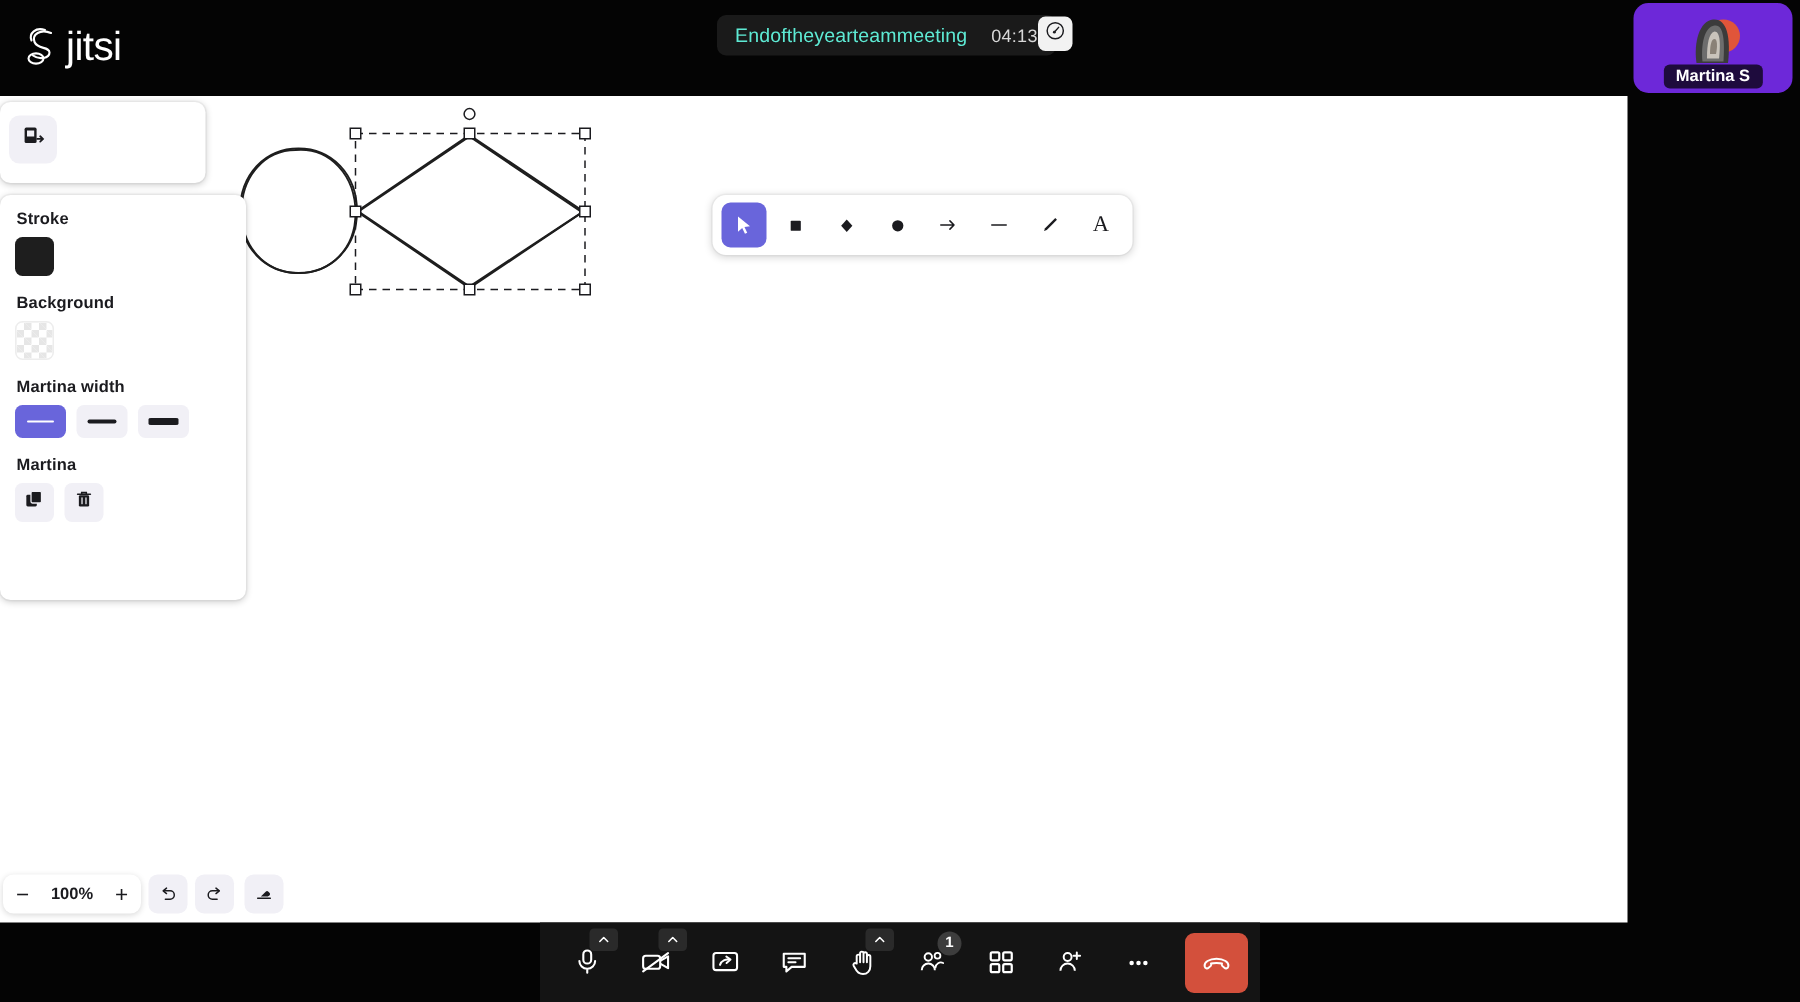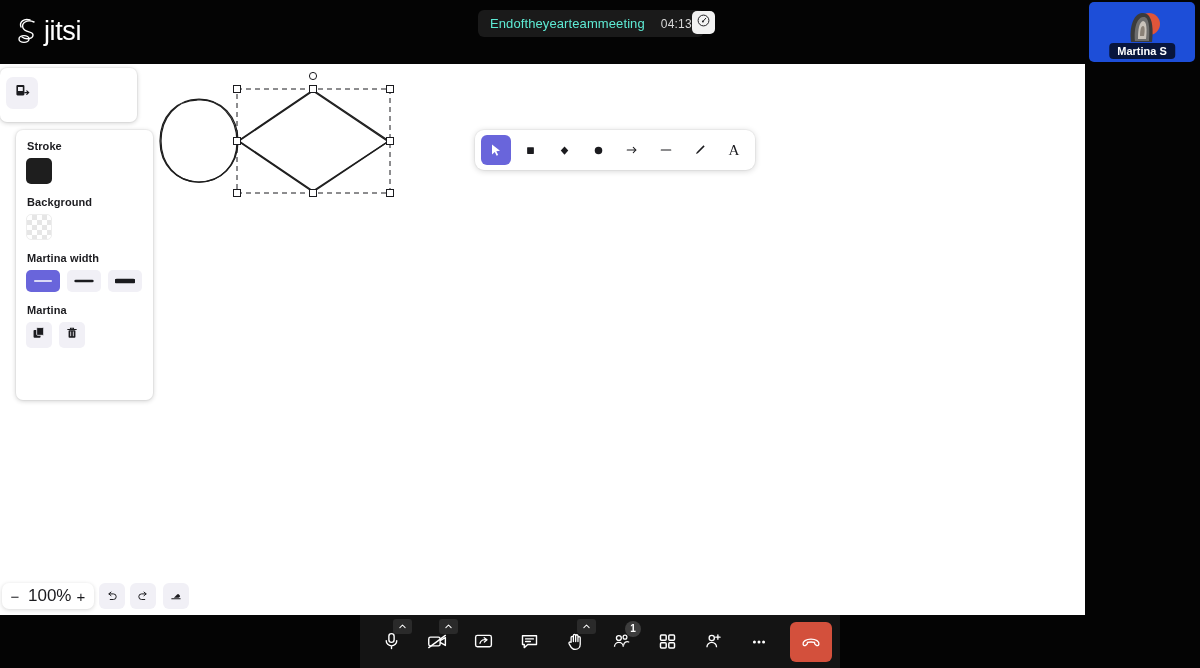--- a/index.html
+++ b/index.html
@@ -25,38 +25,38 @@
   .meeting-name { font-size:13px; color:#5eead4; letter-spacing:.1px; }
   .meeting-timer { font-size:12px; color:#d8d8d8; letter-spacing:.2px; }
   .perf-btn {
     position:absolute; left:692px; top:11px; width:23px; height:23px;
     background:#f2f2f2; border-radius:5px; display:flex; align-items:center; justify-content:center;
   }
 
   
   .ptile {
     position:absolute; left:1089px; top:2px; width:106px; height:60px;
-    background:#1d4ed8; border-radius:5px; overflow:hidden;
+    background:#6d28d9; border-radius:10px; overflow:hidden;
   }
   .ptile-av { position:absolute; left:50%; top:6px; transform:translateX(-50%); width:38px; height:38px; }
   .ptile-name {
     position:absolute; left:50%; transform:translateX(-50%); bottom:3px;
     background:rgba(0,0,0,.72); border-radius:4px; padding:2px 8px;
     font-size:11px; font-weight:700; color:#fff; white-space:nowrap;
   }
 
   
   .board { position:absolute; left:0; top:64px; width:1085px; height:551px; background:#ffffff; }
 
   .wb-panel {
     position:absolute; background:#fff; border-radius:7px;
     box-shadow:0 1px 5px rgba(0,0,0,.20), 0 0 0 1px rgba(0,0,0,.03);
   }
   .panel-top { left:0px; top:4px; width:137px; height:54px; }
-  .panel-props { left:16px; top:66px; width:137px; height:270px; padding:10px 10px 20px 10px; }
+  .panel-props { left:0px; top:66px; width:164px; height:270px; padding:10px 10px 20px 10px; }
 
   .icon-btn {
     width:32px; height:32px; border-radius:7px; background:#f1f0ff00;
     display:flex; align-items:center; justify-content:center;
   }
   .tool-sq { background:#f1f0f6; }
 
   .prop-label { font-size:11px; font-weight:700; color:#1b1b1f; letter-spacing:.1px; margin:0 0 6px 1px; }
   .swatch { width:26px; height:26px; border-radius:5px; }
   .swatch-stroke { background:#1e1e1e; }
@@ -88,21 +88,21 @@
   .tb-btn { width:30px; height:30px; border-radius:6px; display:flex; align-items:center; justify-content:center; }
   .tb-btn.active { background:#6965db; }
 
   
   .zoom-group {
     position:absolute; left:2px; top:519px; height:26px;
     background:#fff; border-radius:7px; display:flex; align-items:center;
     box-shadow:0 1px 4px rgba(0,0,0,.16);
   }
   .zoom-btn { width:26px; height:26px; display:flex; align-items:center; justify-content:center; font-size:15px; color:#1b1b1f; }
-  .zoom-pct { width:40px; text-align:center; font-size:17px; font-weight:400; color:#1b1b1f; }
+  .zoom-pct { width:40px; text-align:center; font-size:11px; font-weight:700; color:#1b1b1f; }
   .hist-btn {
     position:absolute; top:519px; width:26px; height:26px; background:#f1f0f6;
     border-radius:6px; display:flex; align-items:center; justify-content:center;
   }
 
   
   .meet-toolbar {
     position:absolute; left:360px; top:615px; width:480px; height:53px;
     background:#141414; display:flex; align-items:center; justify-content:center; gap:0px;
   }

